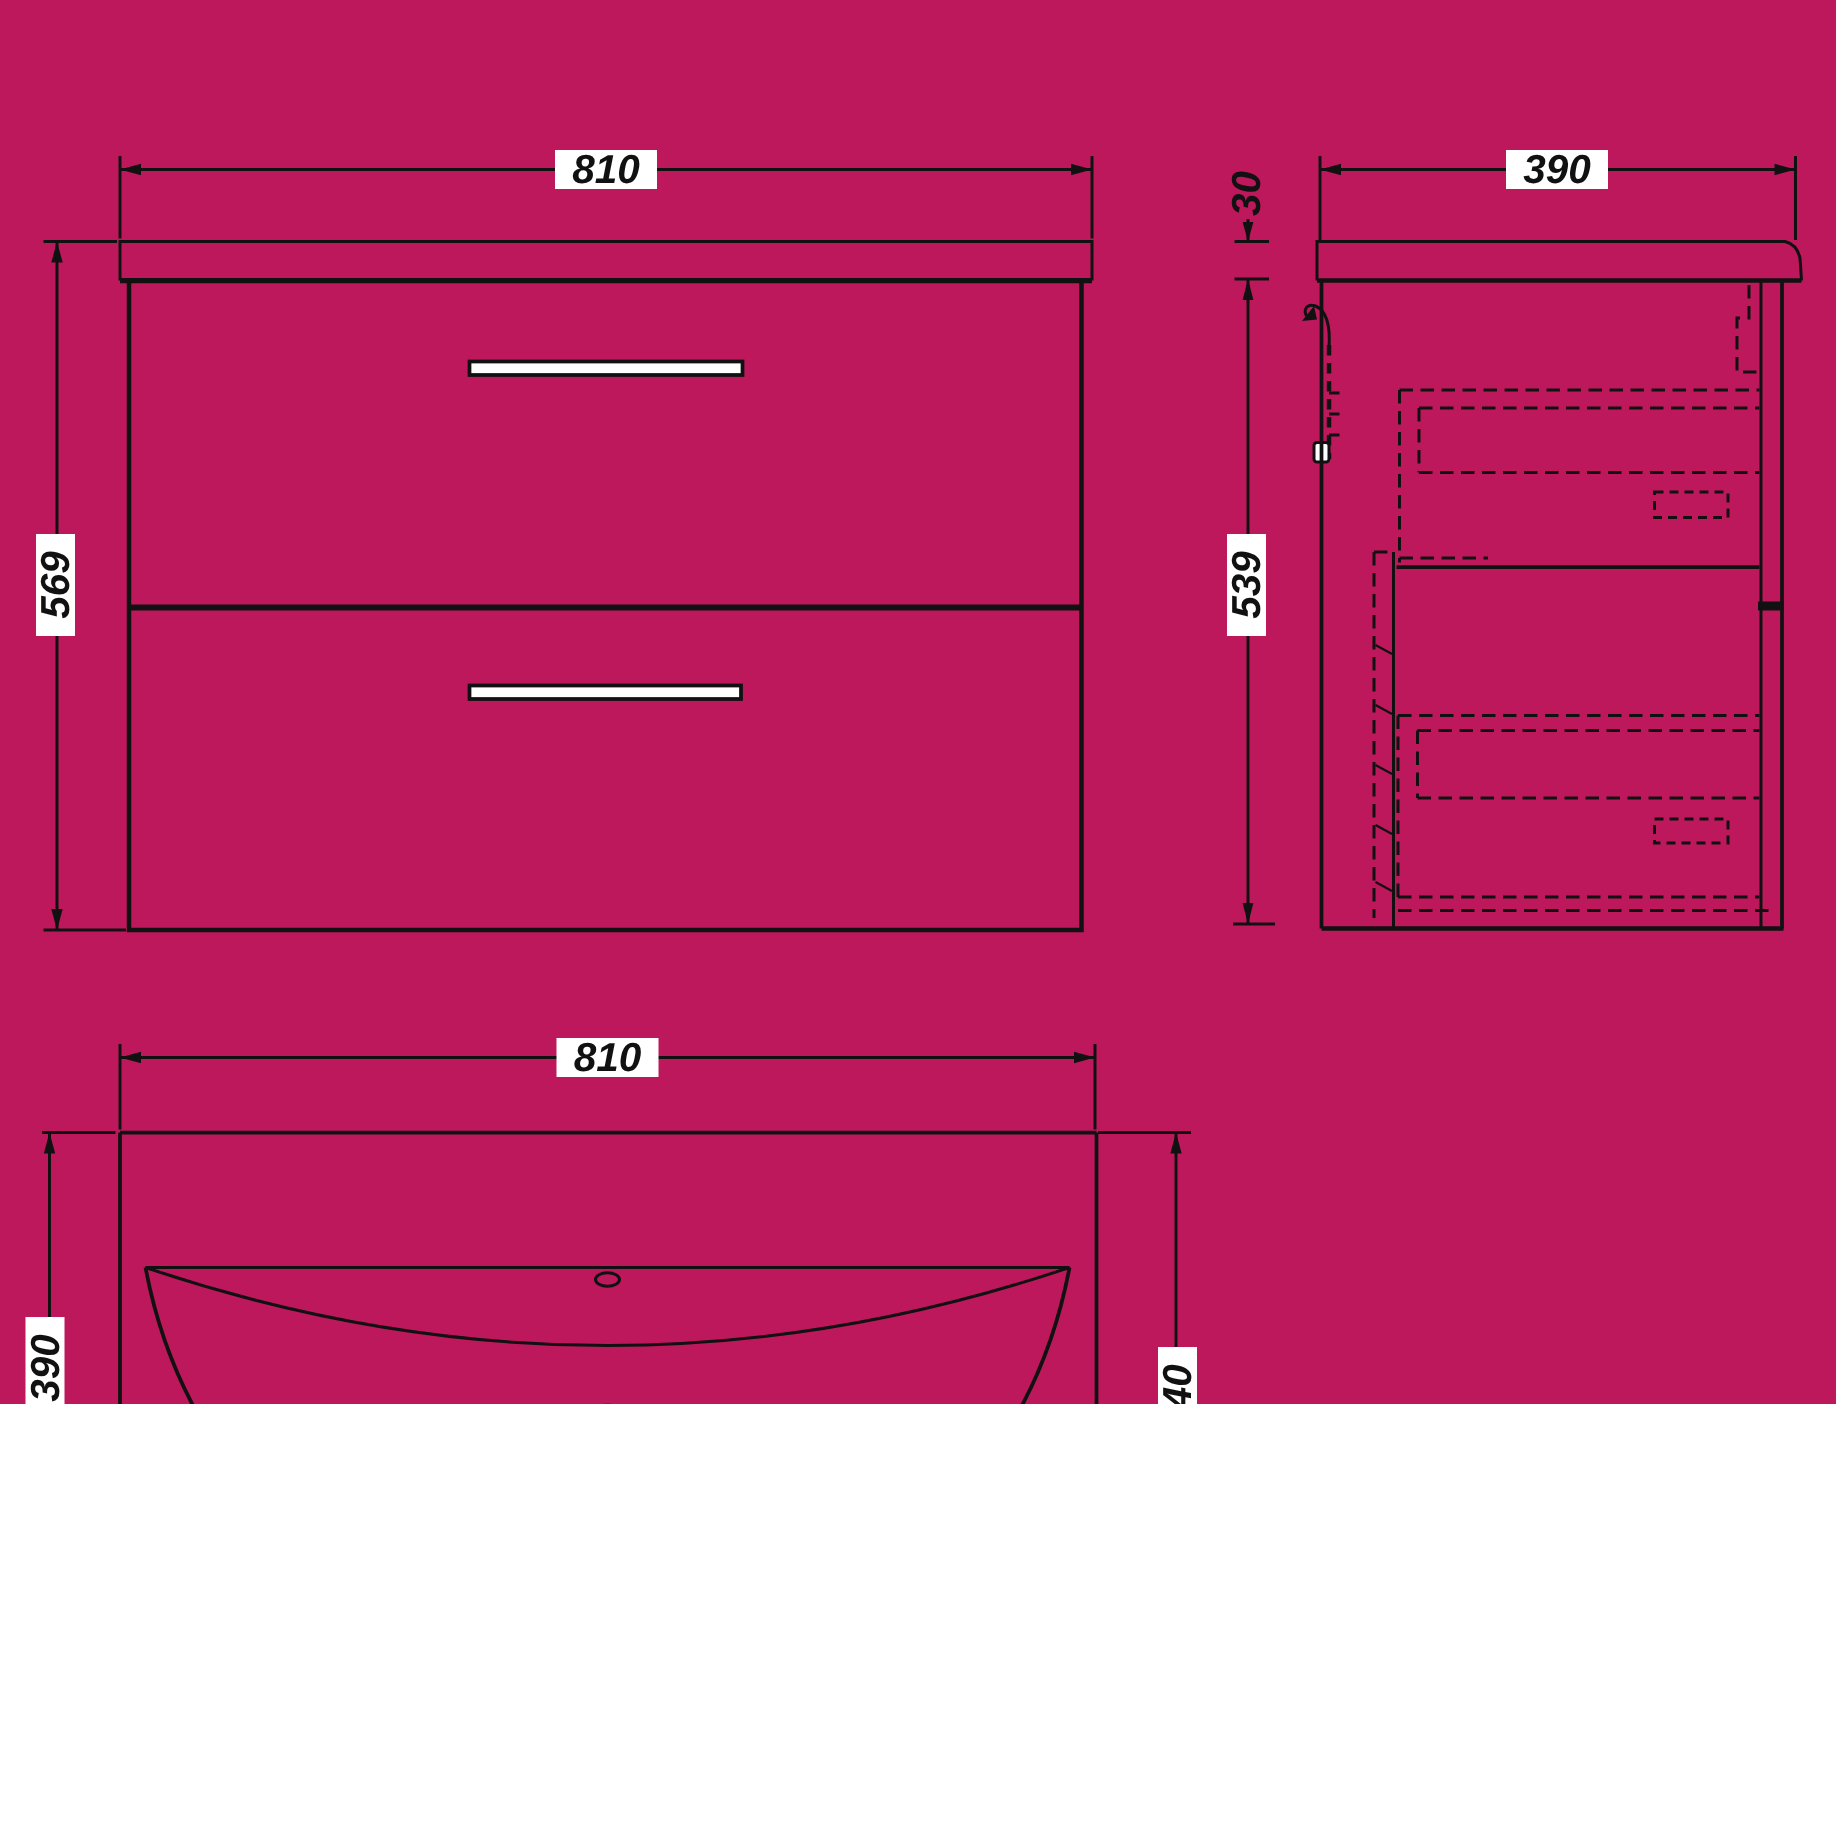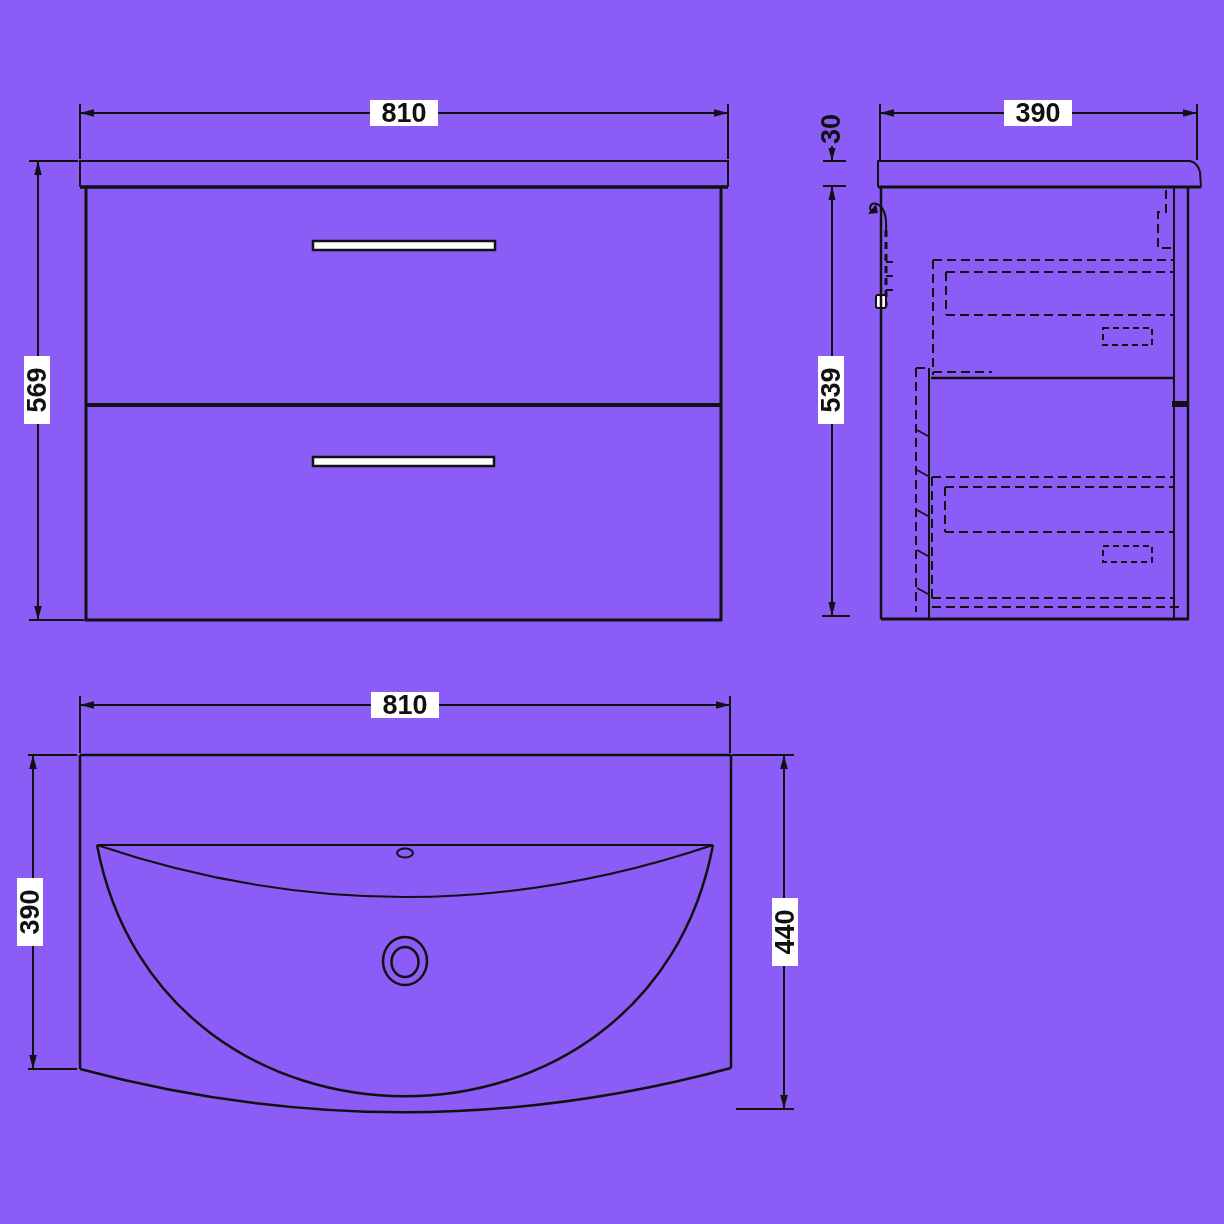--- a/index.html
+++ b/index.html
@@ -1,20 +1,21 @@
 <!DOCTYPE html>
 <html><head>
 <meta charset="utf-8">
 <style>
   html,body{margin:0;padding:0;background:#ffffff;}
   .page{
     position:relative;
-    width:1224px;height:1224px;
-    background:#8b5cf6;
+    width:1224px;height:936px;
+    background:#be185d;
     font-family:"Liberation Sans", sans-serif;
+    font-style:italic;
   }
   svg{display:block;}
   text.dim{
     font-family:"Liberation Sans", sans-serif;
     font-weight:bold;
     font-size:27px;
     fill:#111111;
   }
 </style>
 </head>

